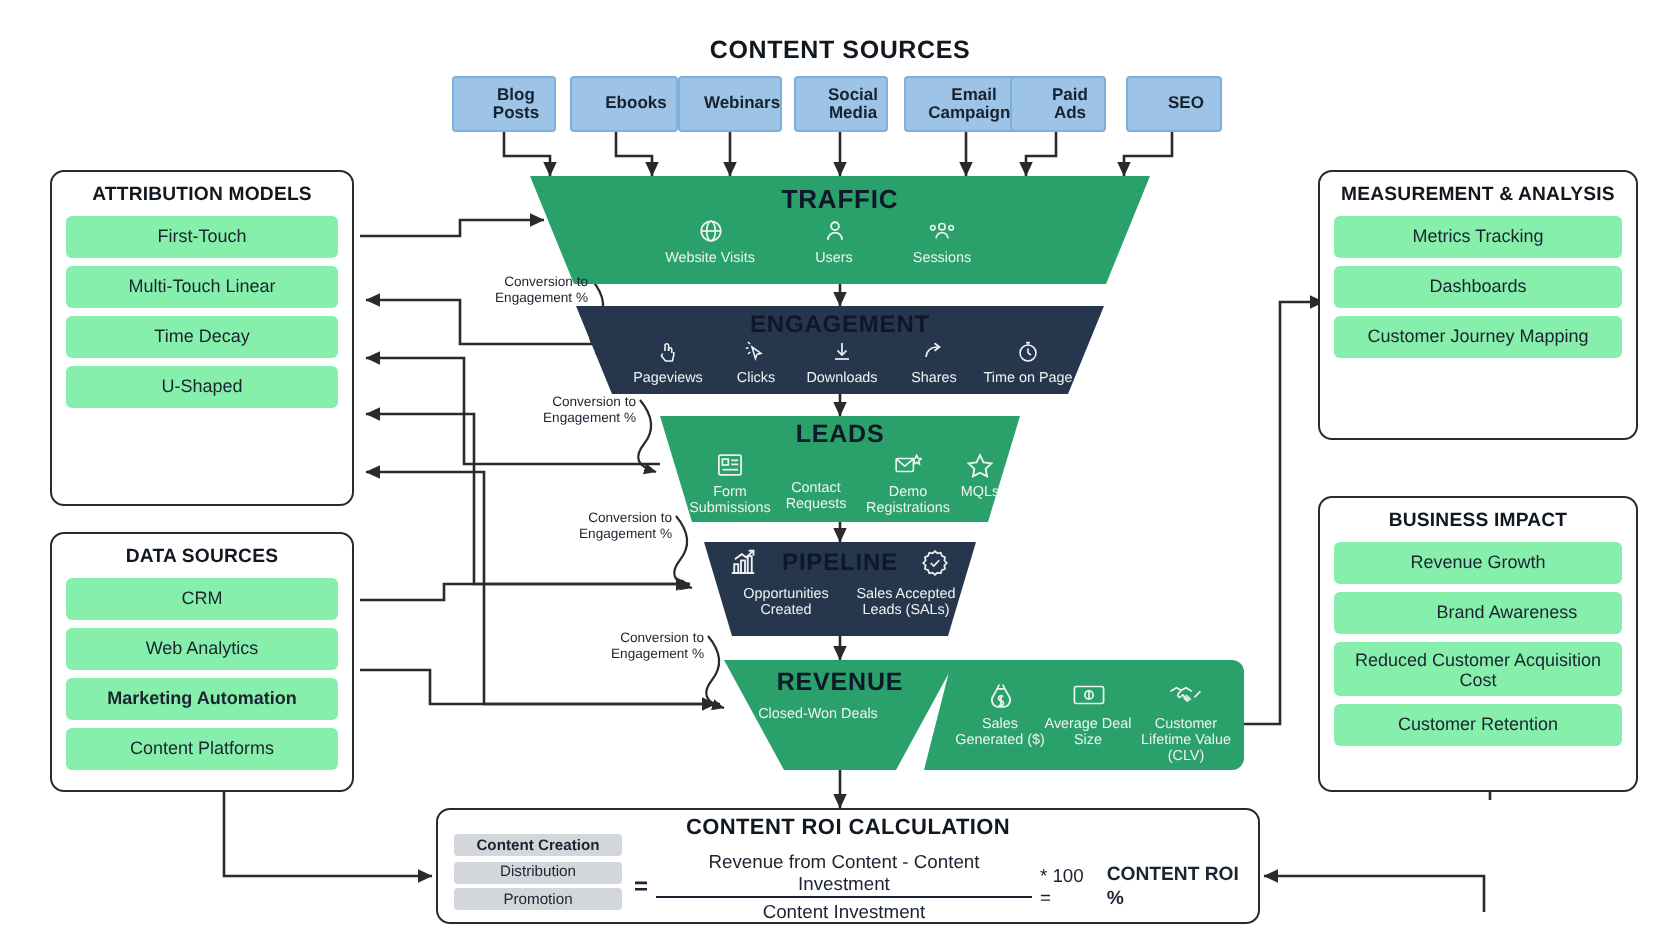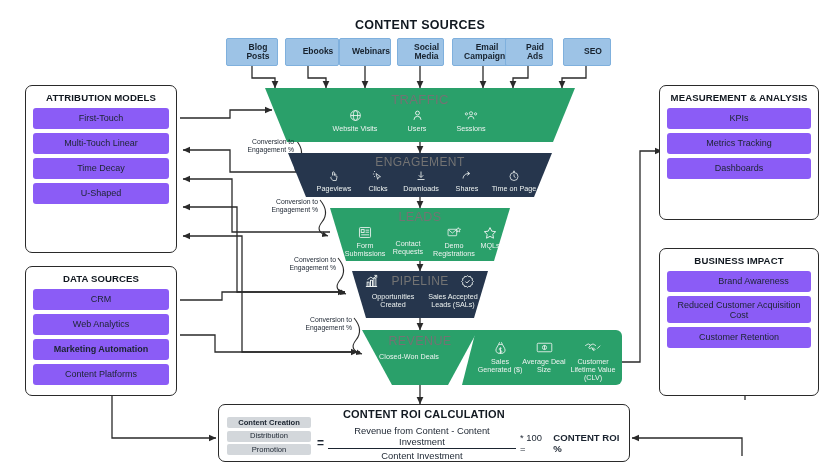--- a/index.html
+++ b/index.html
@@ -13,30 +13,30 @@
   
   .src{background:#9dc3e6;border:1px solid #7fb0dd;border-radius:2px;
        display:flex;align-items:center;justify-content:center;text-align:center;
        font-size:8.5px;line-height:9.5px;color:#17222e;font-weight:600;padding-left:12px;}
 
   
   .panel{border:1.6px solid #2a2a2a;border-radius:7px;background:#fff;
          padding:5px 7px 6px 7px;}
   .panel h3{margin:1px 0 5px 0;font-size:9.6px;font-weight:bold;text-align:center;
             letter-spacing:.1px;color:#111820;}
-  .chip{background:#8b5cf6;border-radius:3px;margin-bottom:4px;
+  .chip{background:#86efac;border-radius:3px;margin-bottom:4px;
         display:flex;align-items:center;justify-content:center;text-align:center;
         font-size:9px;line-height:10.5px;color:#1b2430;font-weight:500;}
   .chip.two{line-height:10px;}
   .chip:last-child{margin-bottom:0;}
 
   
   .stage-wrap{position:absolute;}
   .stage-lbl{position:absolute;width:100%;text-align:center;
-             font-weight:normal;color:#737373;letter-spacing:.4px;}
+             font-weight:bold;color:#0f172a;letter-spacing:.4px;}
   .metric{position:absolute;text-align:center;color:#eef3f1;
           font-size:7.2px;line-height:8px;font-weight:500;}
   .metric .ic{display:block;margin:0 auto 1px auto;}
 
   
   .roi{border:1.6px solid #2a2a2a;border-radius:7px;background:#fff;}
   .roi-title{text-align:center;font-size:11px;font-weight:bold;letter-spacing:.2px;
              color:#111820;}
   .roi-chip{background:#d3d7db;border-radius:2px;text-align:center;
             font-size:7.6px;line-height:8px;color:#1b2430;
@@ -363,32 +363,35 @@
       <span>Marketing Automation</span>
       </div>
     <div class="chip" style="height:21px;">
       <span>Content Platforms</span>
       </div>
   </div>
 
   <div class="abs panel" style="left:659px;top:85px;width:160px;height:135px;">
     <h3>MEASUREMENT &amp; ANALYSIS</h3>
     <div class="chip" style="height:21px;">
-      <span>KPIs</span>
-      </div>
-    <div class="chip" style="height:21px;">
       <span>Metrics Tracking</span>
       </div>
     <div class="chip" style="height:21px;">
       <span>Dashboards</span>
+      </div>
+    <div class="chip" style="height:21px;">
+      <span>Customer Journey Mapping</span>
       </div>
   </div>
 
   <div class="abs panel" style="left:659px;top:248px;width:160px;height:148px;">
     <h3>BUSINESS IMPACT</h3>
+    <div class="chip" style="height:21px;">
+      <span>Revenue Growth</span>
+      </div>
     <div class="chip" style="height:21px;padding-left:29px;">
       <span>Brand Awareness</span>
       </div>
     <div class="chip two" style="height:27px;padding:0 6px;">
       <span>Reduced Customer Acquisition Cost</span>
       </div>
     <div class="chip" style="height:21px;">
       <span>Customer Retention</span>
       </div>
   </div>

